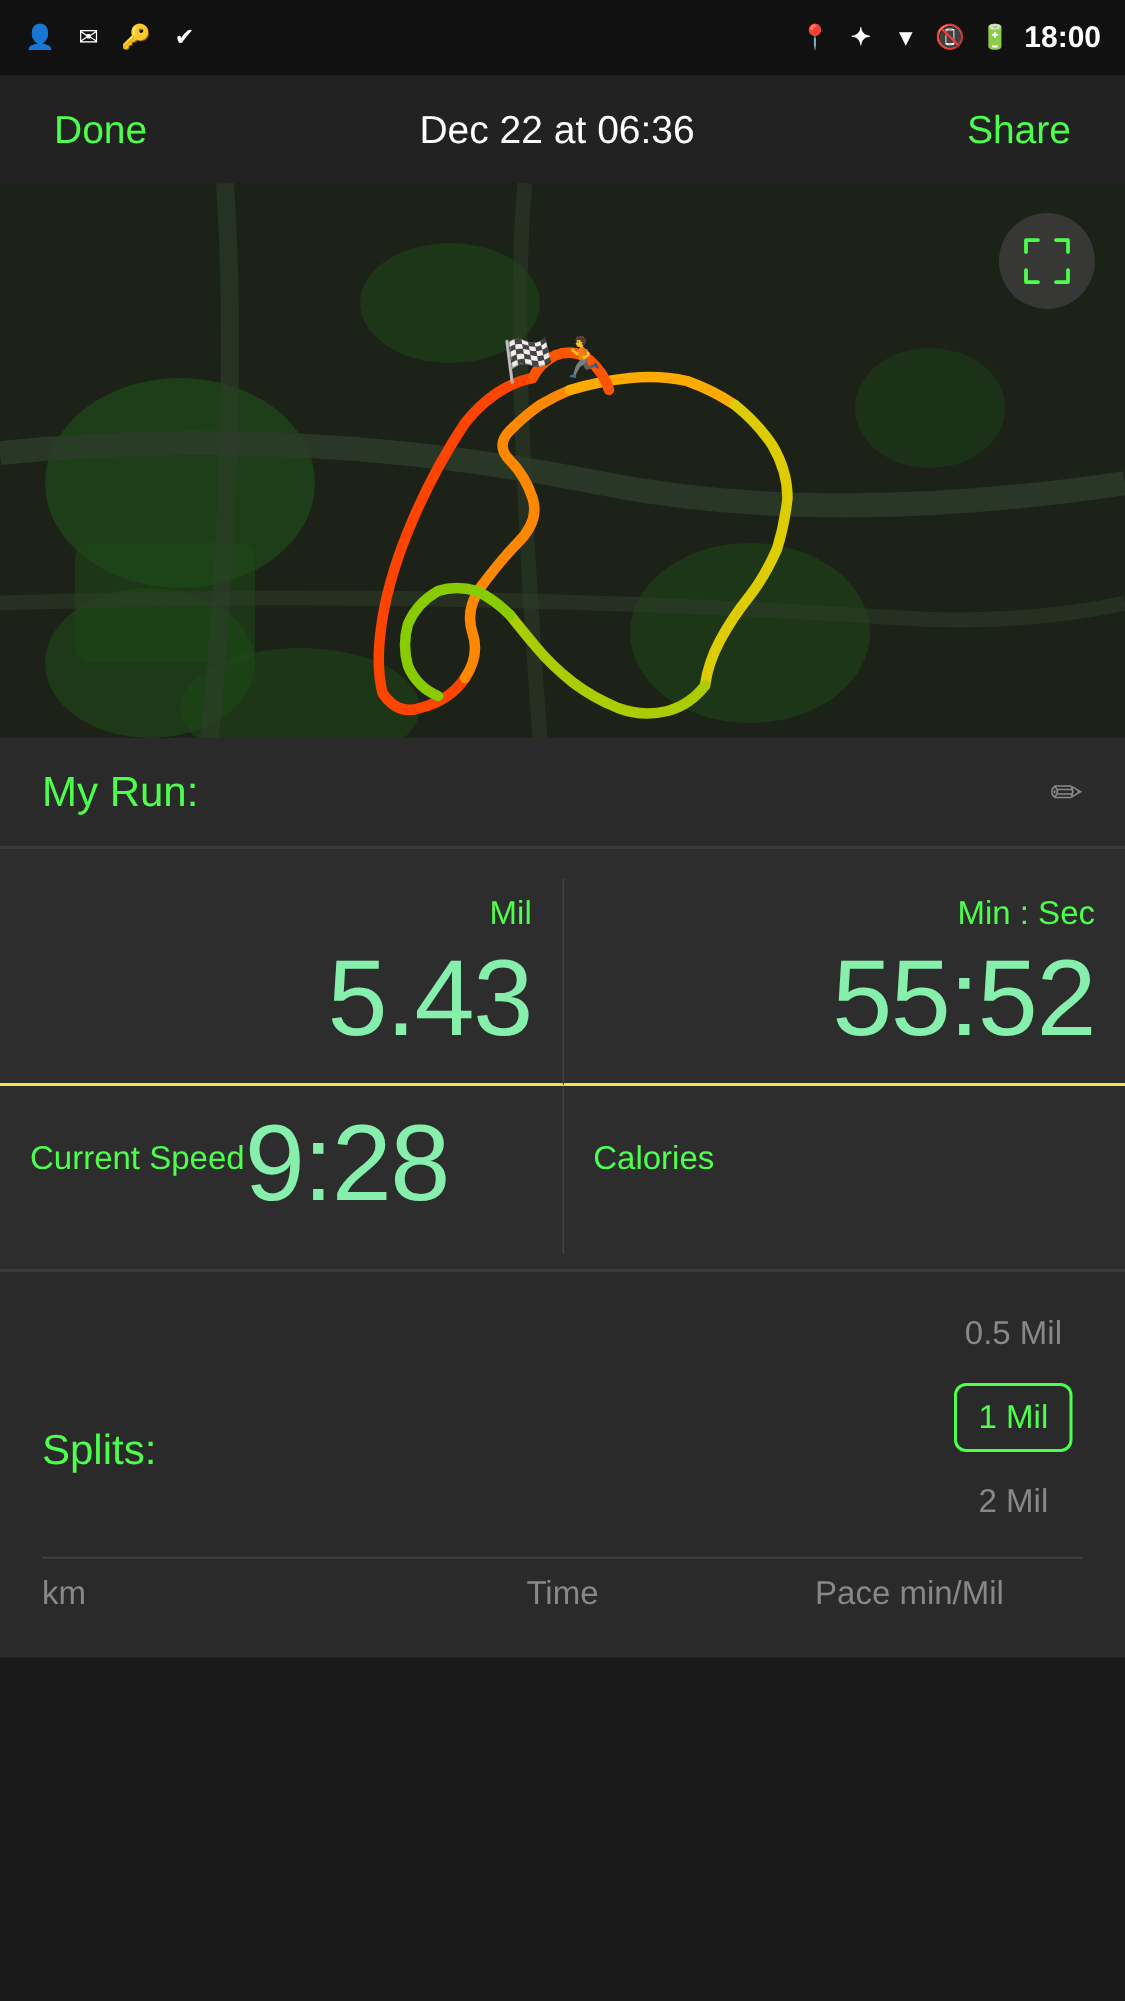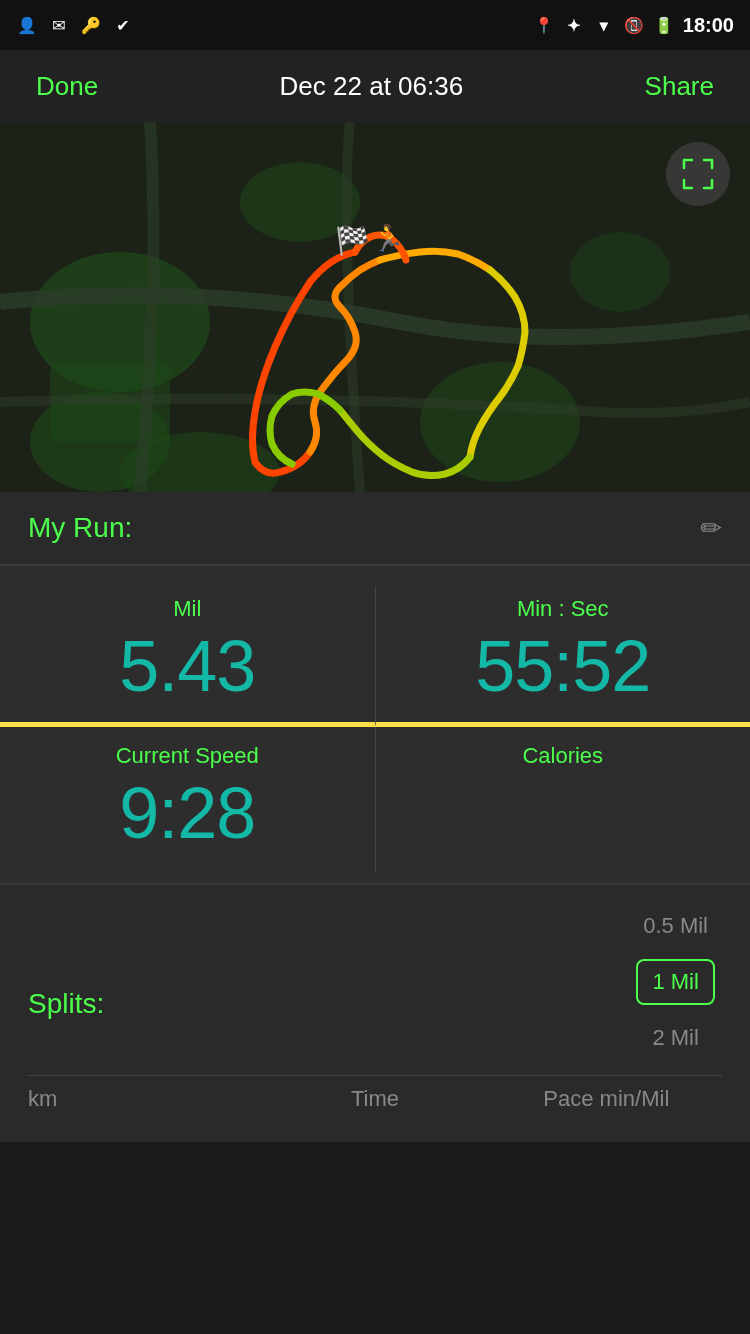--- a/index.html
+++ b/index.html
@@ -143,52 +143,52 @@
 
     .stats-row {
       display: flex;
       width: 750px;
     }
 
     .stat-cell {
       flex: 1;
       display: flex;
       flex-direction: column;
-      align-items: center;
+      align-items: flex-end;
       padding: 10px 20px 20px 20px;
-      border-bottom: 5px solid #fde047;
+      border-bottom: 2px solid #fde047;
     }
     .stat-cell:first-child {
       border-right: 1px solid #444;
     }
 
     .stat-label {
       color: #4cff4c;
       font-size: 22px;
       font-weight: 400;
       margin-bottom: 8px;
       text-align: center;
     }
     .stat-value {
-      color: #14b8a6;
+      color: #86efac;
       font-size: 72px;
       font-weight: 300;
       line-height: 1;
       letter-spacing: -1px;
     }
 
     
     .stats-row-2 {
       display: flex;
       width: 750px;
     }
     .stat-cell-2 {
       flex: 1;
       display: flex;
-      flex-direction: column;
+      flex-direction: row;
       align-items: center;
       padding: 16px 20px 24px 20px;
     }
     .stat-cell-2:first-child {
       border-right: 1px solid #444;
     }
 
     
     .splits-section {
       width: 750px;

